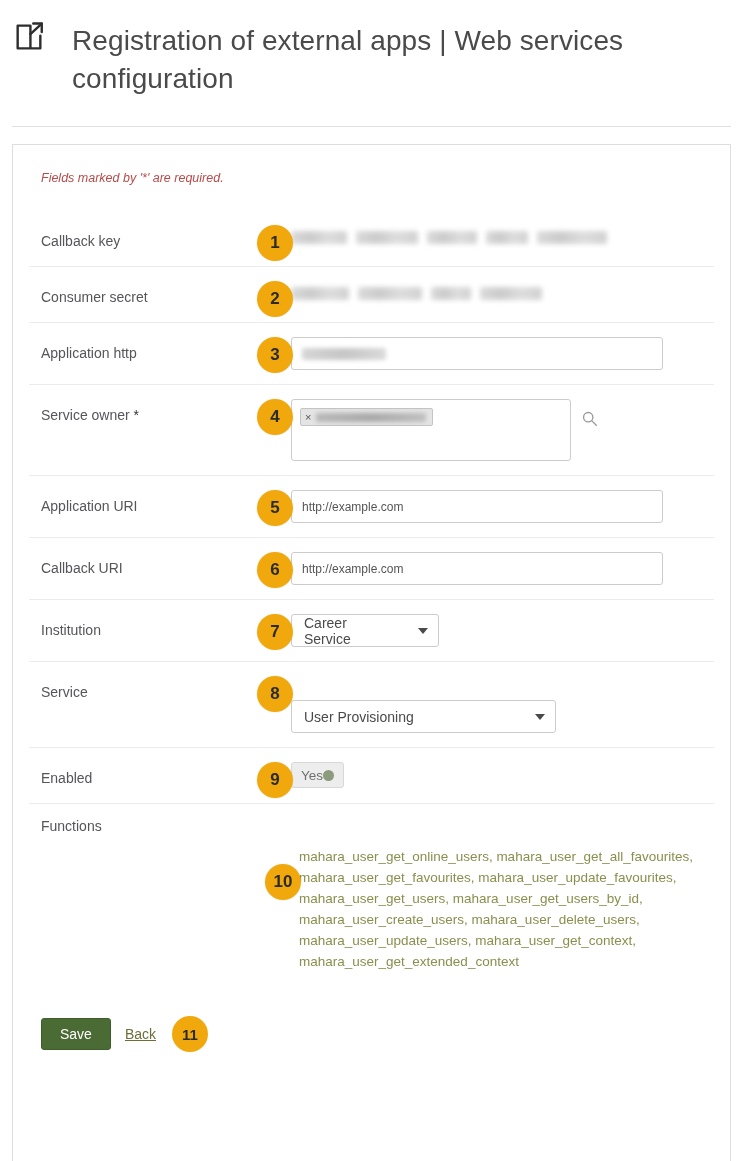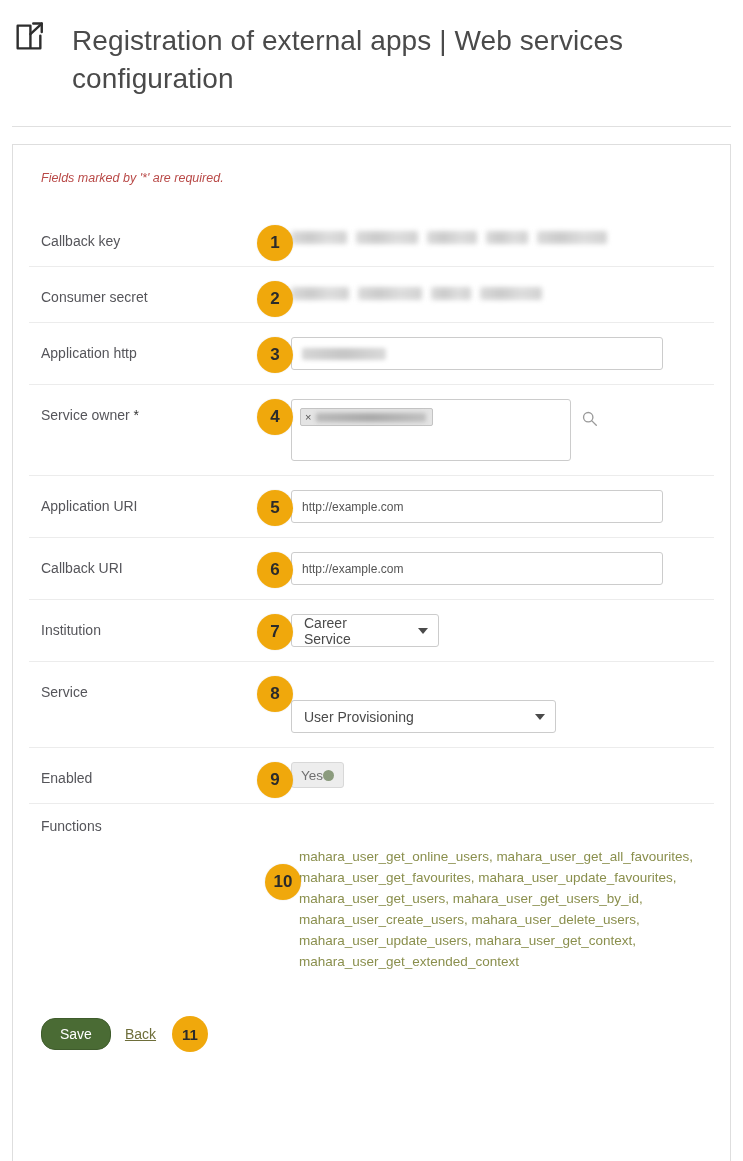--- a/index.html
+++ b/index.html
@@ -230,21 +230,21 @@
     align-items: center;
     gap: 14px;
     margin-top: 34px;
     padding-left: 12px;
     position: relative;
   }
   .btn-save {
     background: #4a6b34;
     color: #fff;
     border: 1px solid #3f5c2c;
-    border-radius: 14px;
+    border-radius: 3px;
     font-size: 14px;
     padding: 7px 18px;
     cursor: pointer;
     font-family: "Liberation Sans", sans-serif;
   }
   .btn-back {
     color: #6e6e3a;
     font-size: 14px;
     text-decoration: underline;
     cursor: pointer;

